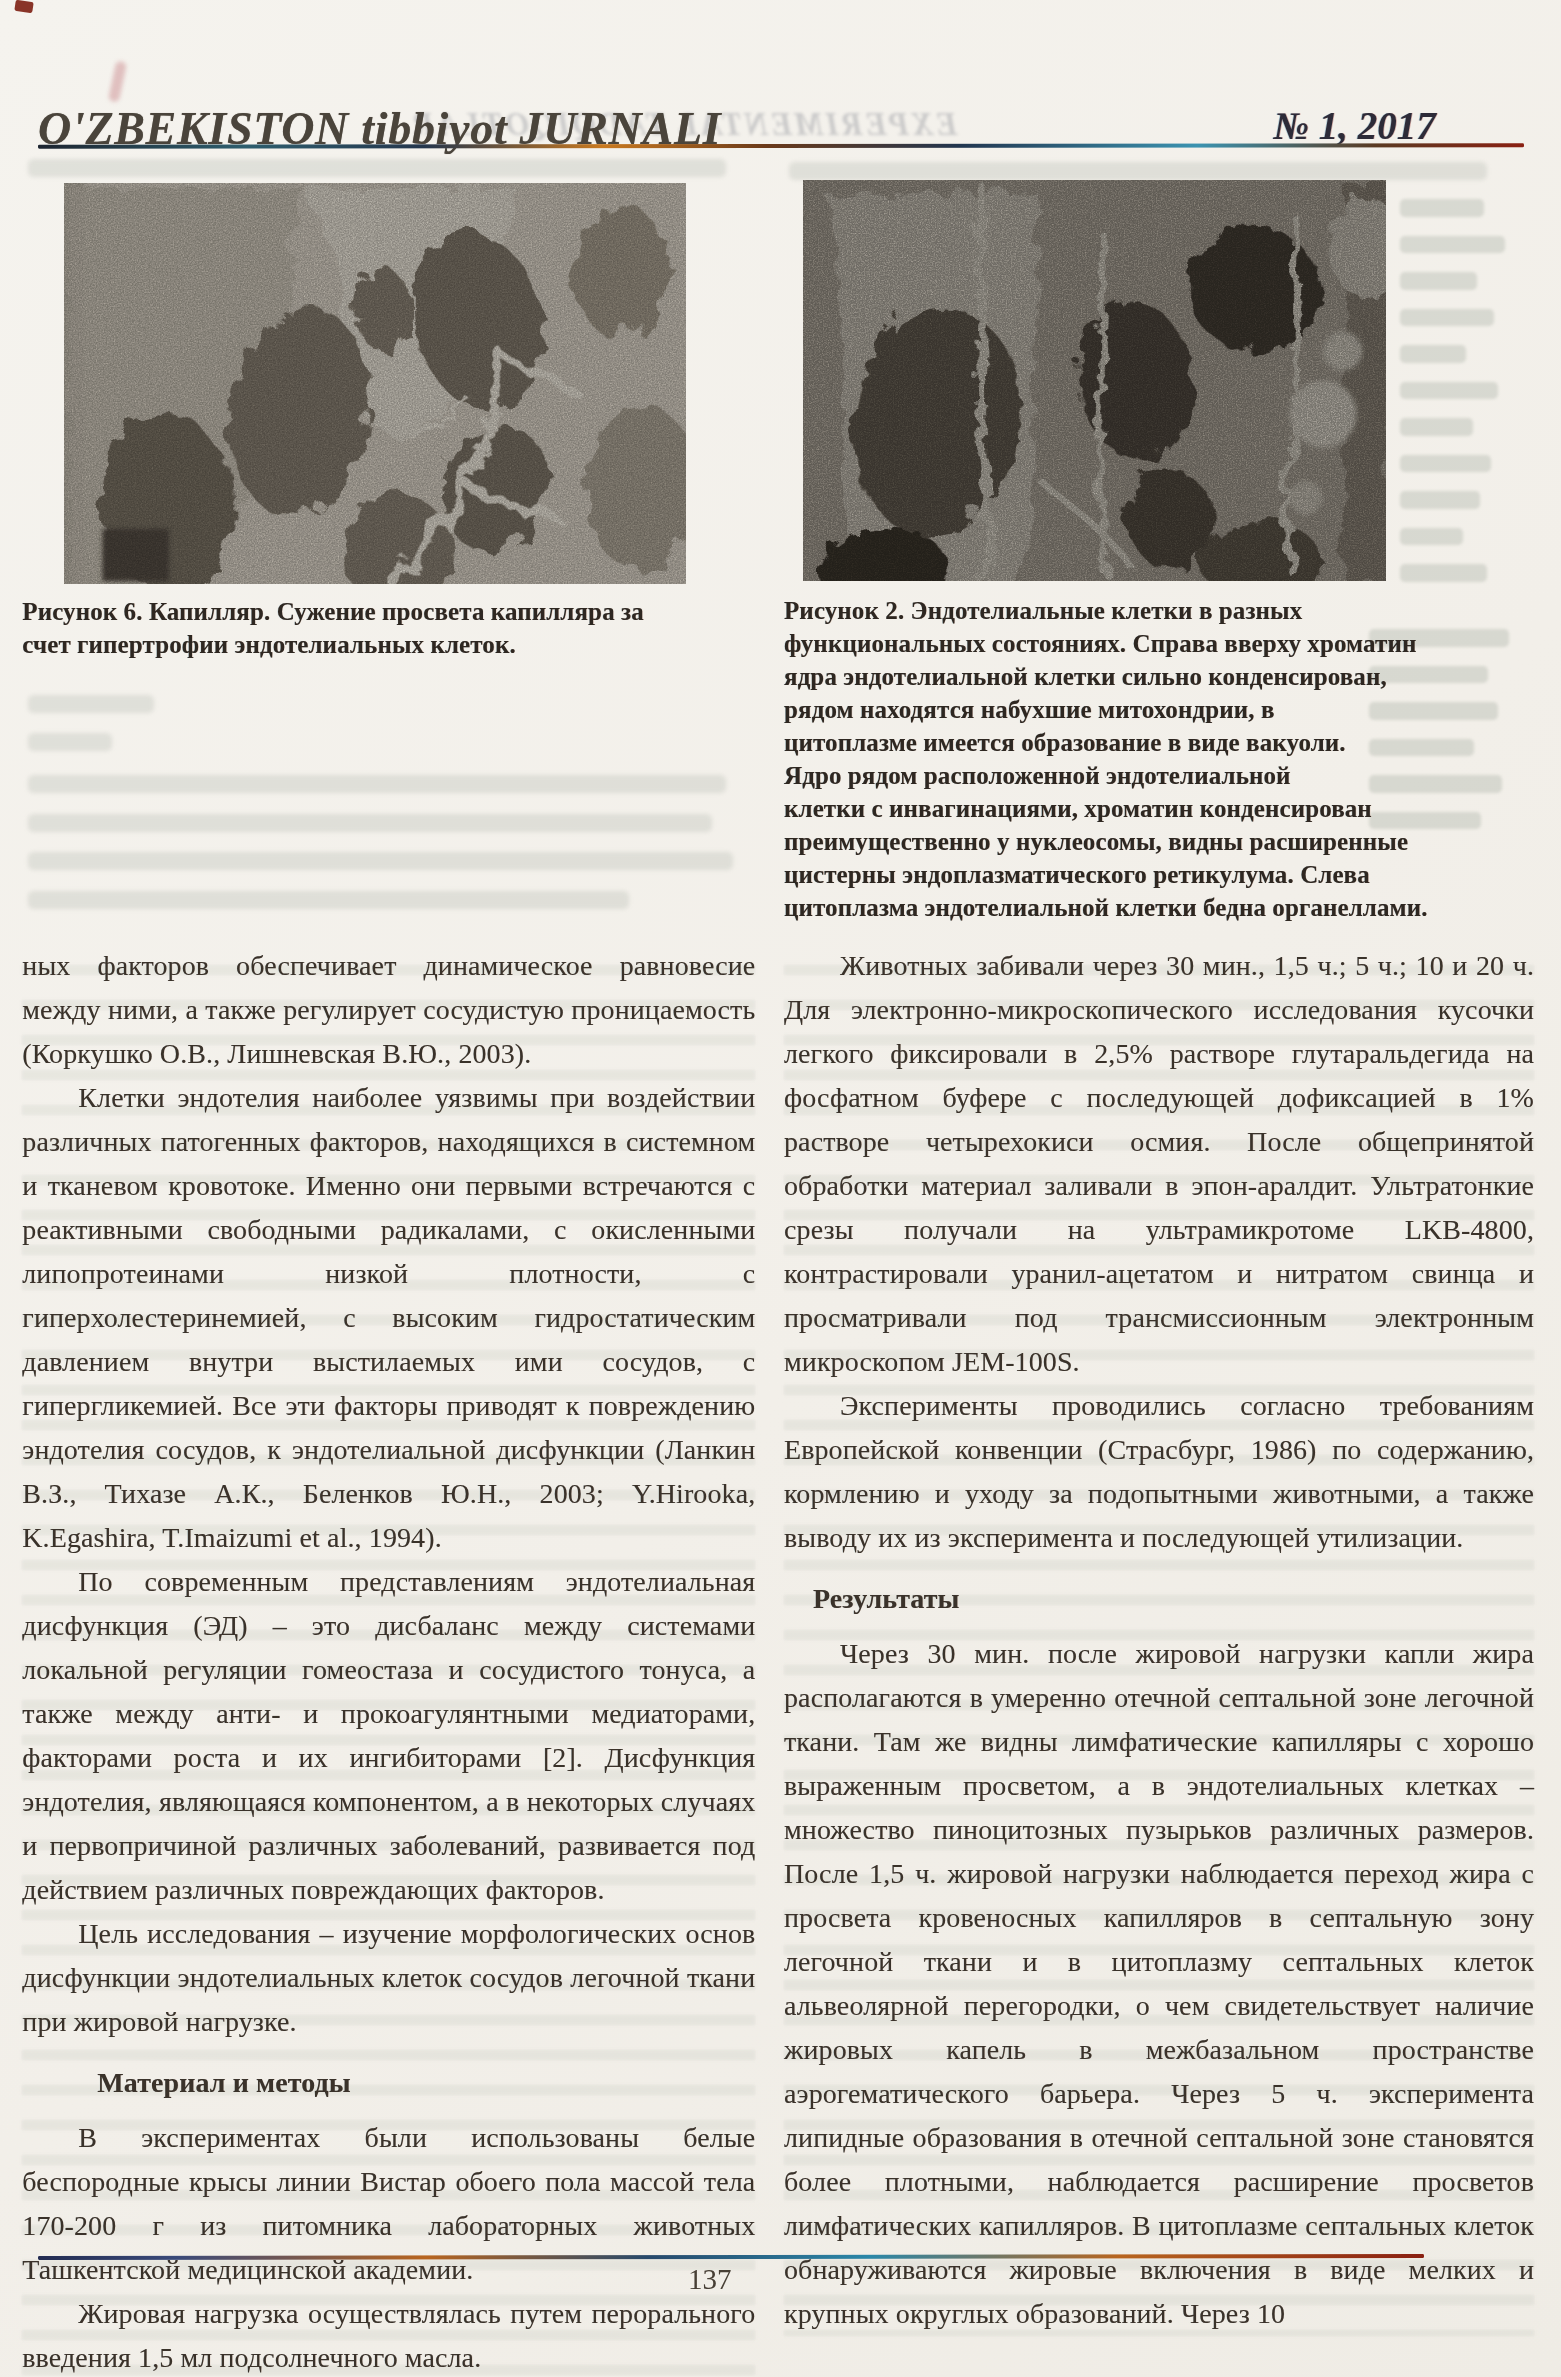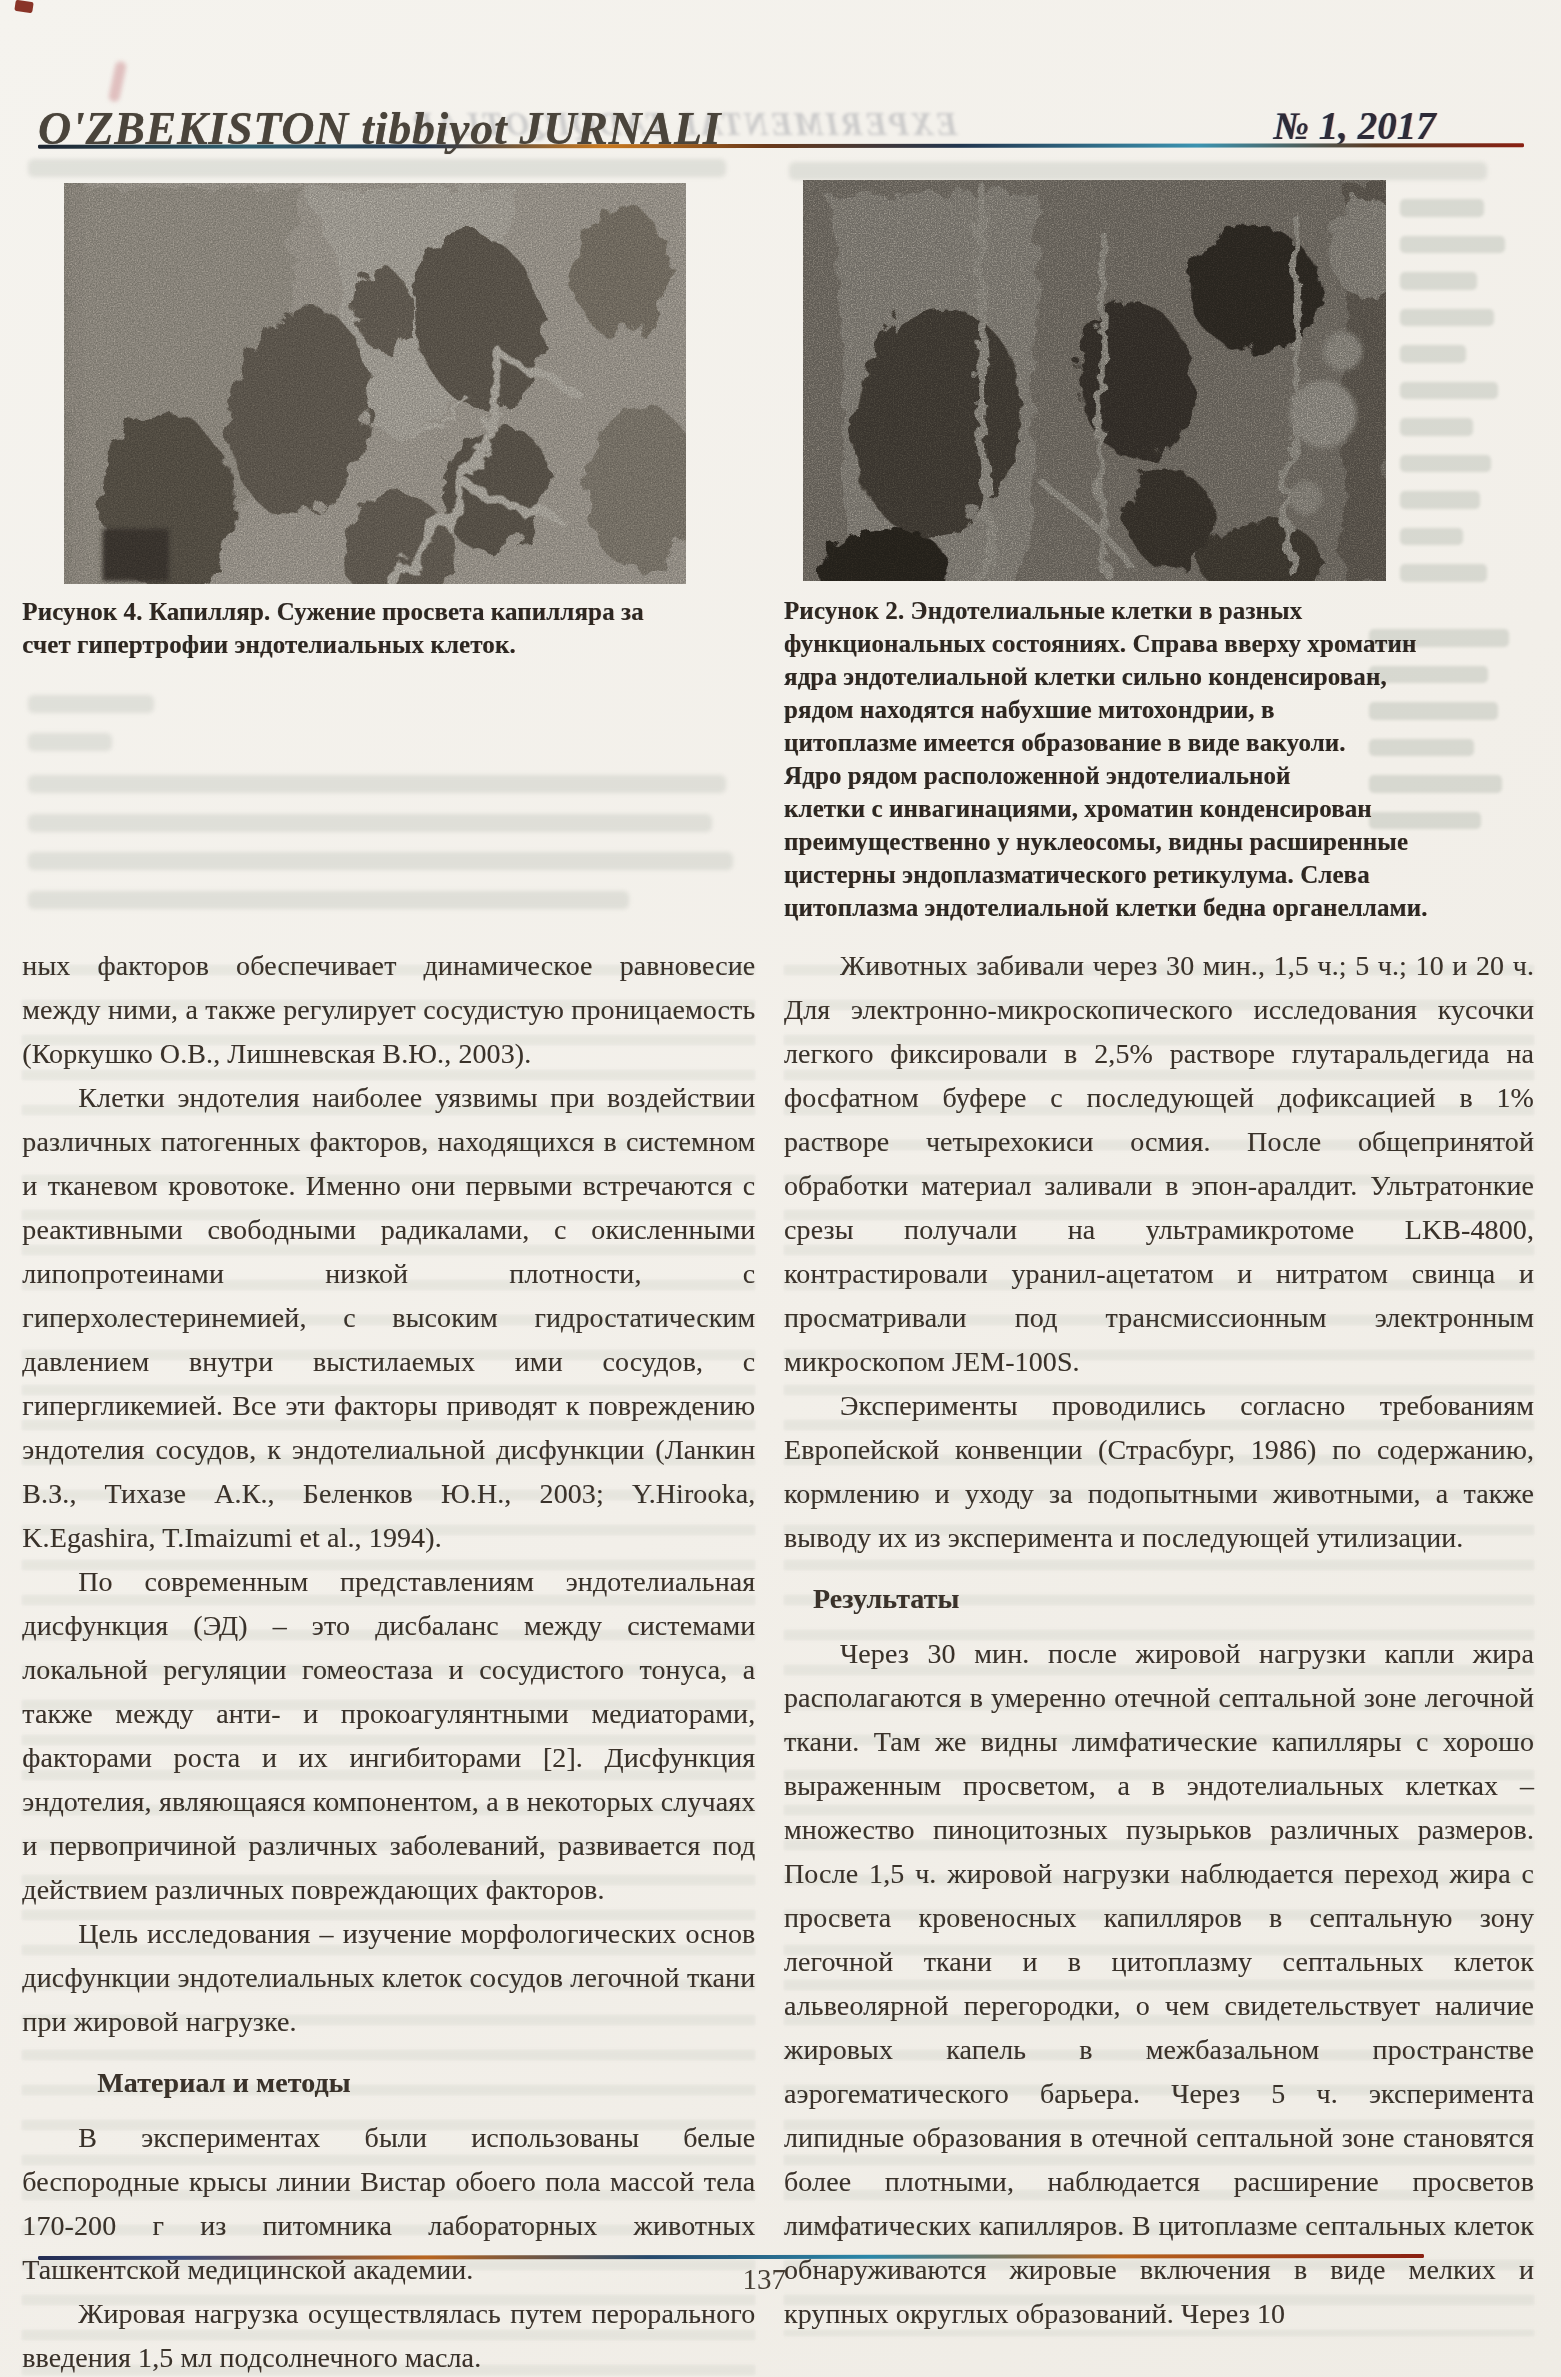--- a/index.html
+++ b/index.html
@@ -77,21 +77,21 @@
   .ghost-strip{position:absolute;z-index:1;display:flex;flex-direction:column;gap:19px;}
   .ghost-frag{height:17.5px;border-radius:4.9px;background:rgba(108,124,110,.20);filter:blur(1.7px);}
   
   .footer-rule{
     position:absolute;left:38px;top:2255px;width:1386px;height:3.5px;z-index:3;
     background:linear-gradient(90deg,#232c52 0%,#3a4a7a 10%,#b8651f 28%,#27496b 44%,#2b87a8 60%,#b8651f 78%,#8a2012 100%);
     transform:rotate(-0.08deg);border-radius:1.4px;
   }
   .page-number{
     position:absolute;left:688px;top:2263px;width:98px;z-index:3;
-    font-size:29px;text-align:right;color:#473f35;
+    font-size:29px;text-align:left;color:#473f35;
   }
   
   .mark-corner{
     position:absolute;left:15.4px;top:1.4px;width:18px;height:11.2px;z-index:4;
     background:#7d1f12;border-radius:2.1px;transform:rotate(8deg);opacity:.9;
   }
   .mark-smudge{
     position:absolute;left:112px;top:61px;width:11.2px;height:41px;z-index:4;
     background:rgba(200,130,135,.45);border-radius:5.6px;transform:rotate(12deg);filter:blur(2.1px);
   }
@@ -210,21 +210,21 @@
 
   <div class="ghost-strip" style="left:1369px;top:629px;width:161px;">
     <div class="ghost-frag" style="width:140px"></div>
     <div class="ghost-frag" style="width:119px"></div>
     <div class="ghost-frag" style="width:129px"></div>
     <div class="ghost-frag" style="width:105px"></div>
     <div class="ghost-frag" style="width:133px"></div>
     <div class="ghost-frag" style="width:112px"></div>
   </div>
 
-  <div class="caption caption-1">Рисунок 4. Капилляр. Сужение просвета капилляра за
+  <div class="caption caption-1">Рисунок 6. Капилляр. Сужение просвета капилляра за
 счет гипертрофии эндотелиальных клеток.</div>
   <div class="caption caption-2">Рисунок 2. Эндотелиальные клетки в разных
 функциональных состояниях. Справа вверху хроматин
 ядра эндотелиальной клетки сильно конденсирован,
 рядом находятся набухшие митохондрии, в
 цитоплазме имеется образование в виде вакуоли.
 Ядро рядом расположенной эндотелиальной
 клетки с инвагинациями, хроматин конденсирован
 преимущественно у нуклеосомы, видны расширенные
 цистерны эндоплазматического ретикулума. Слева

